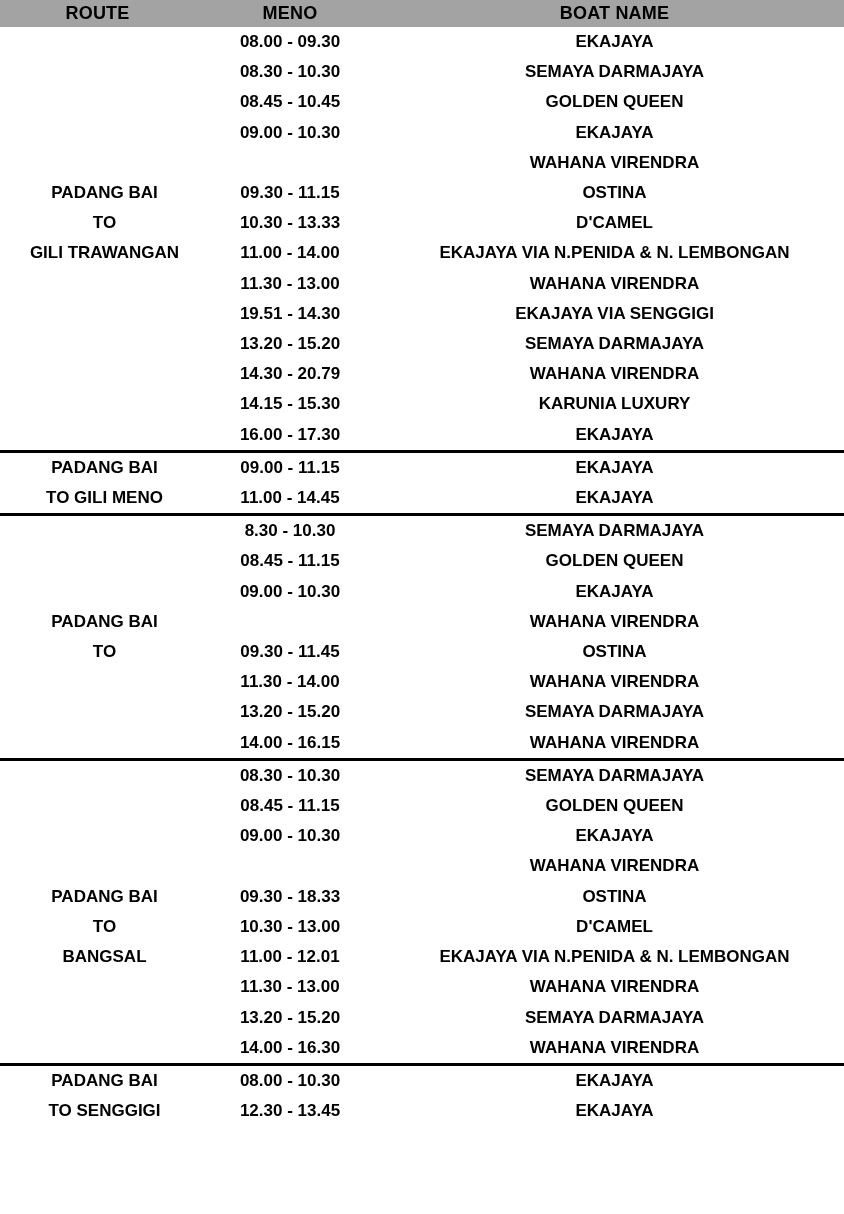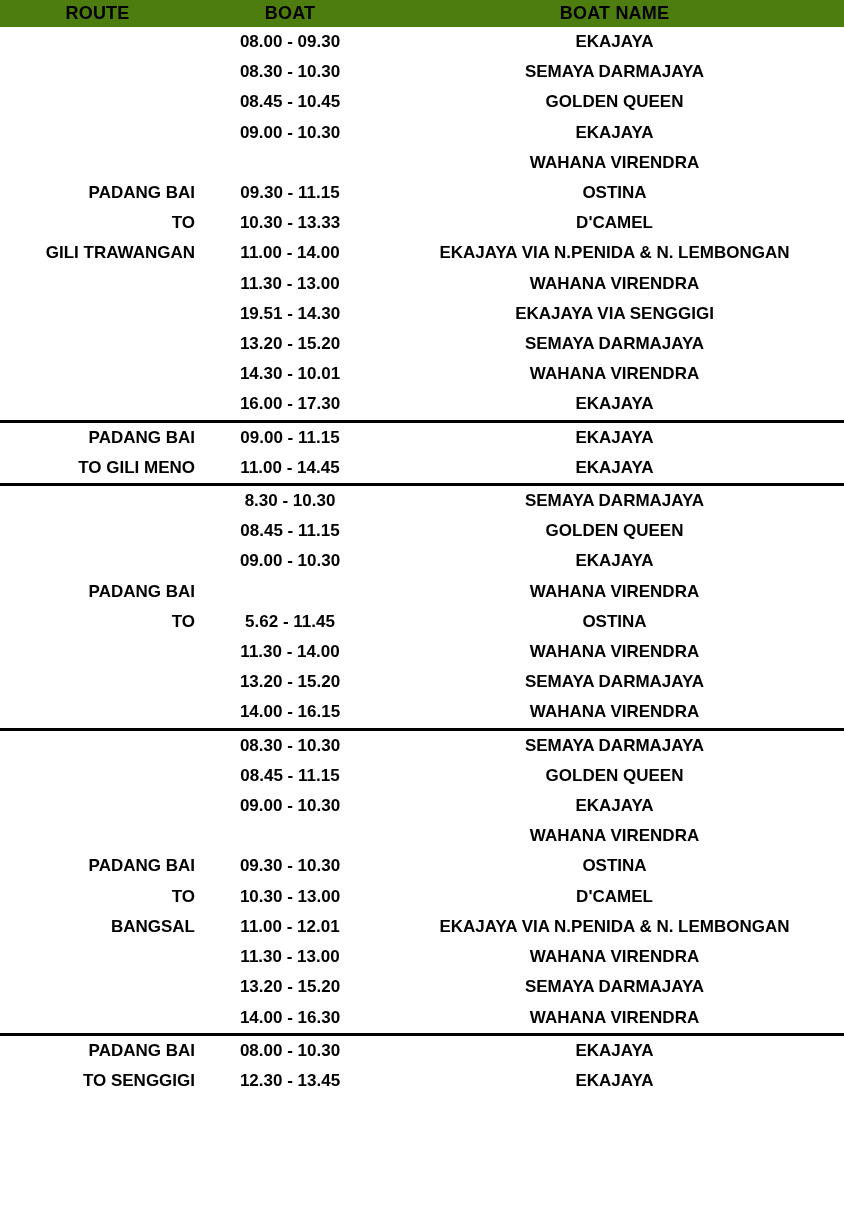--- a/index.html
+++ b/index.html
@@ -18,21 +18,21 @@
   #schedule-table {
     width: 844px;
     border-collapse: collapse;
     table-layout: fixed;
   }
   #schedule-table col.col-route  { width: 195px; }
   #schedule-table col.col-time   { width: 190px; }
   #schedule-table col.col-boat   { width: 459px; }
 
   thead th {
-    background: #4d7c0f;
+    background: #a3a3a3;
     color: #000000;
     font-weight: bold;
     font-size: 18px;
     letter-spacing: 0.2px;
     height: 27px;
     line-height: 27px;
     padding: 0;
     text-align: center;
     vertical-align: middle;
     border: 0;
@@ -44,21 +44,21 @@
     line-height: 30.2px;
     font-size: 17px;
     font-weight: bold;
     text-align: center;
     vertical-align: middle;
     border: 0;
     white-space: nowrap;
     overflow: hidden;
   }
   tbody td.route-cell {
-    text-align: right;
+    text-align: center;
     vertical-align: middle;
     line-height: 30.2px;
     padding-left: 14px;
   }
   tbody td.time-cell {
   }
   tbody td.boat-cell {
     text-align: center;
   }
   tbody tr.group-start > td {
@@ -73,21 +73,21 @@
 
 <table id="schedule-table">
   <colgroup>
     <col class="col-route">
     <col class="col-time">
     <col class="col-boat">
   </colgroup>
   <thead>
     <tr>
       <th>ROUTE</th>
-      <th>BOAT</th>
+      <th>MENO</th>
       <th>BOAT NAME</th>
     </tr>
   </thead>
   <tbody id="schedule-body">
       <tr class="group-start group-start-first">
         <td class="route-cell"></td>
         <td class="time-cell">08.00 - 09.30</td>
         <td class="boat-cell">EKAJAYA</td>
       </tr>
       <tr>
@@ -135,22 +135,27 @@
         <td class="time-cell">19.51 - 14.30</td>
         <td class="boat-cell">EKAJAYA VIA SENGGIGI</td>
       </tr>
       <tr>
         <td class="route-cell"></td>
         <td class="time-cell">13.20 - 15.20</td>
         <td class="boat-cell">SEMAYA DARMAJAYA</td>
       </tr>
       <tr>
         <td class="route-cell"></td>
-        <td class="time-cell">14.30 - 10.01</td>
-        <td class="boat-cell">WAHANA VIRENDRA</td>
+        <td class="time-cell">14.30 - 20.79</td>
+        <td class="boat-cell">WAHANA VIRENDRA</td>
+      </tr>
+      <tr>
+        <td class="route-cell"></td>
+        <td class="time-cell">14.15 - 15.30</td>
+        <td class="boat-cell">KARUNIA LUXURY</td>
       </tr>
       <tr>
         <td class="route-cell"></td>
         <td class="time-cell">16.00 - 17.30</td>
         <td class="boat-cell">EKAJAYA</td>
       </tr>
       <tr class="group-start">
         <td class="route-cell">PADANG BAI</td>
         <td class="time-cell">09.00 - 11.15</td>
         <td class="boat-cell">EKAJAYA</td>
@@ -175,21 +180,21 @@
         <td class="time-cell">09.00 - 10.30</td>
         <td class="boat-cell">EKAJAYA</td>
       </tr>
       <tr>
         <td class="route-cell">PADANG BAI</td>
         <td class="time-cell"></td>
         <td class="boat-cell">WAHANA VIRENDRA</td>
       </tr>
       <tr>
         <td class="route-cell">TO</td>
-        <td class="time-cell">5.62 - 11.45</td>
+        <td class="time-cell">09.30 - 11.45</td>
         <td class="boat-cell">OSTINA</td>
       </tr>
       <tr>
         <td class="route-cell"></td>
         <td class="time-cell">11.30 - 14.00</td>
         <td class="boat-cell">WAHANA VIRENDRA</td>
       </tr>
       <tr>
         <td class="route-cell"></td>
         <td class="time-cell">13.20 - 15.20</td>
@@ -215,21 +220,21 @@
         <td class="time-cell">09.00 - 10.30</td>
         <td class="boat-cell">EKAJAYA</td>
       </tr>
       <tr>
         <td class="route-cell"></td>
         <td class="time-cell"></td>
         <td class="boat-cell">WAHANA VIRENDRA</td>
       </tr>
       <tr>
         <td class="route-cell">PADANG BAI</td>
-        <td class="time-cell">09.30 - 10.30</td>
+        <td class="time-cell">09.30 - 18.33</td>
         <td class="boat-cell">OSTINA</td>
       </tr>
       <tr>
         <td class="route-cell">TO</td>
         <td class="time-cell">10.30 - 13.00</td>
         <td class="boat-cell">D'CAMEL</td>
       </tr>
       <tr>
         <td class="route-cell">BANGSAL</td>
         <td class="time-cell">11.00 - 12.01</td>

